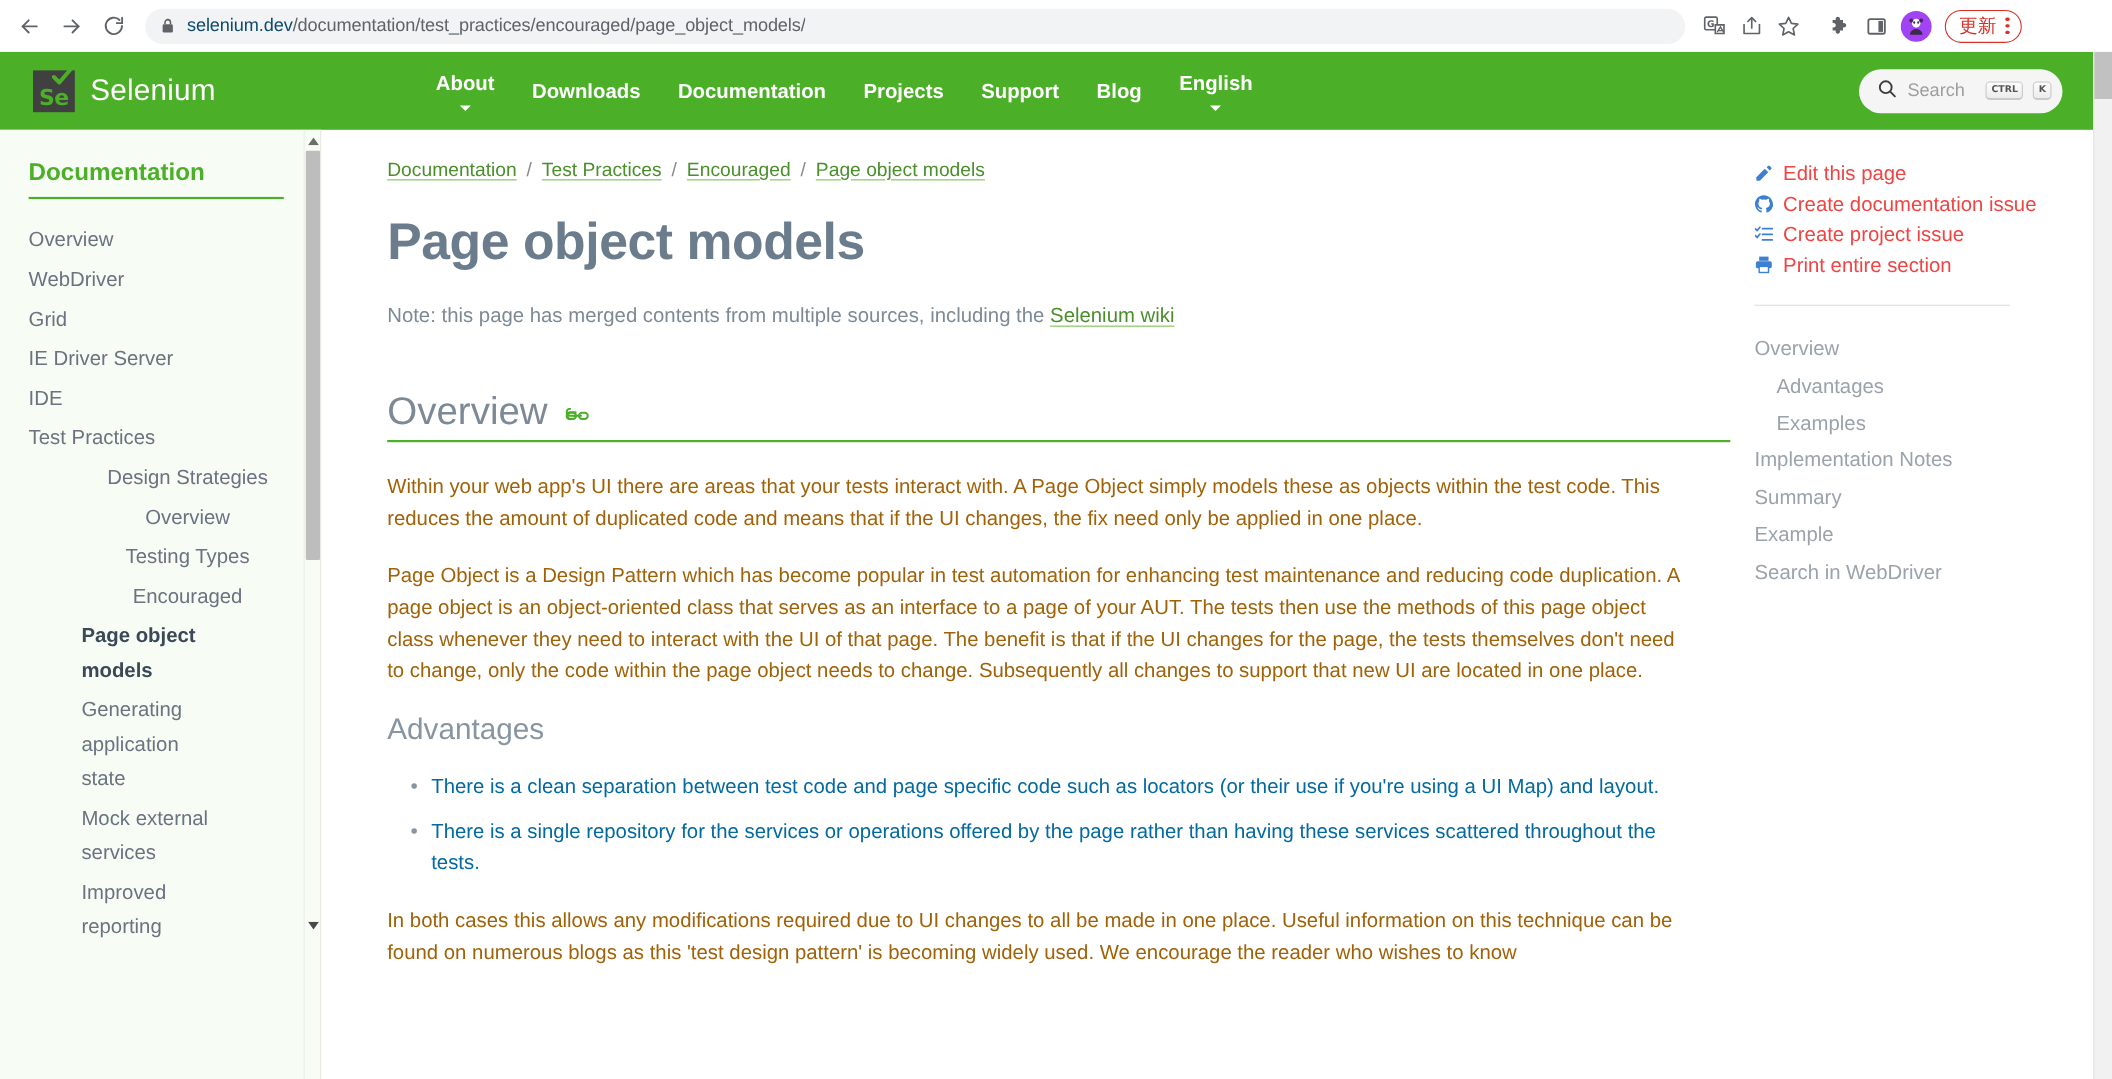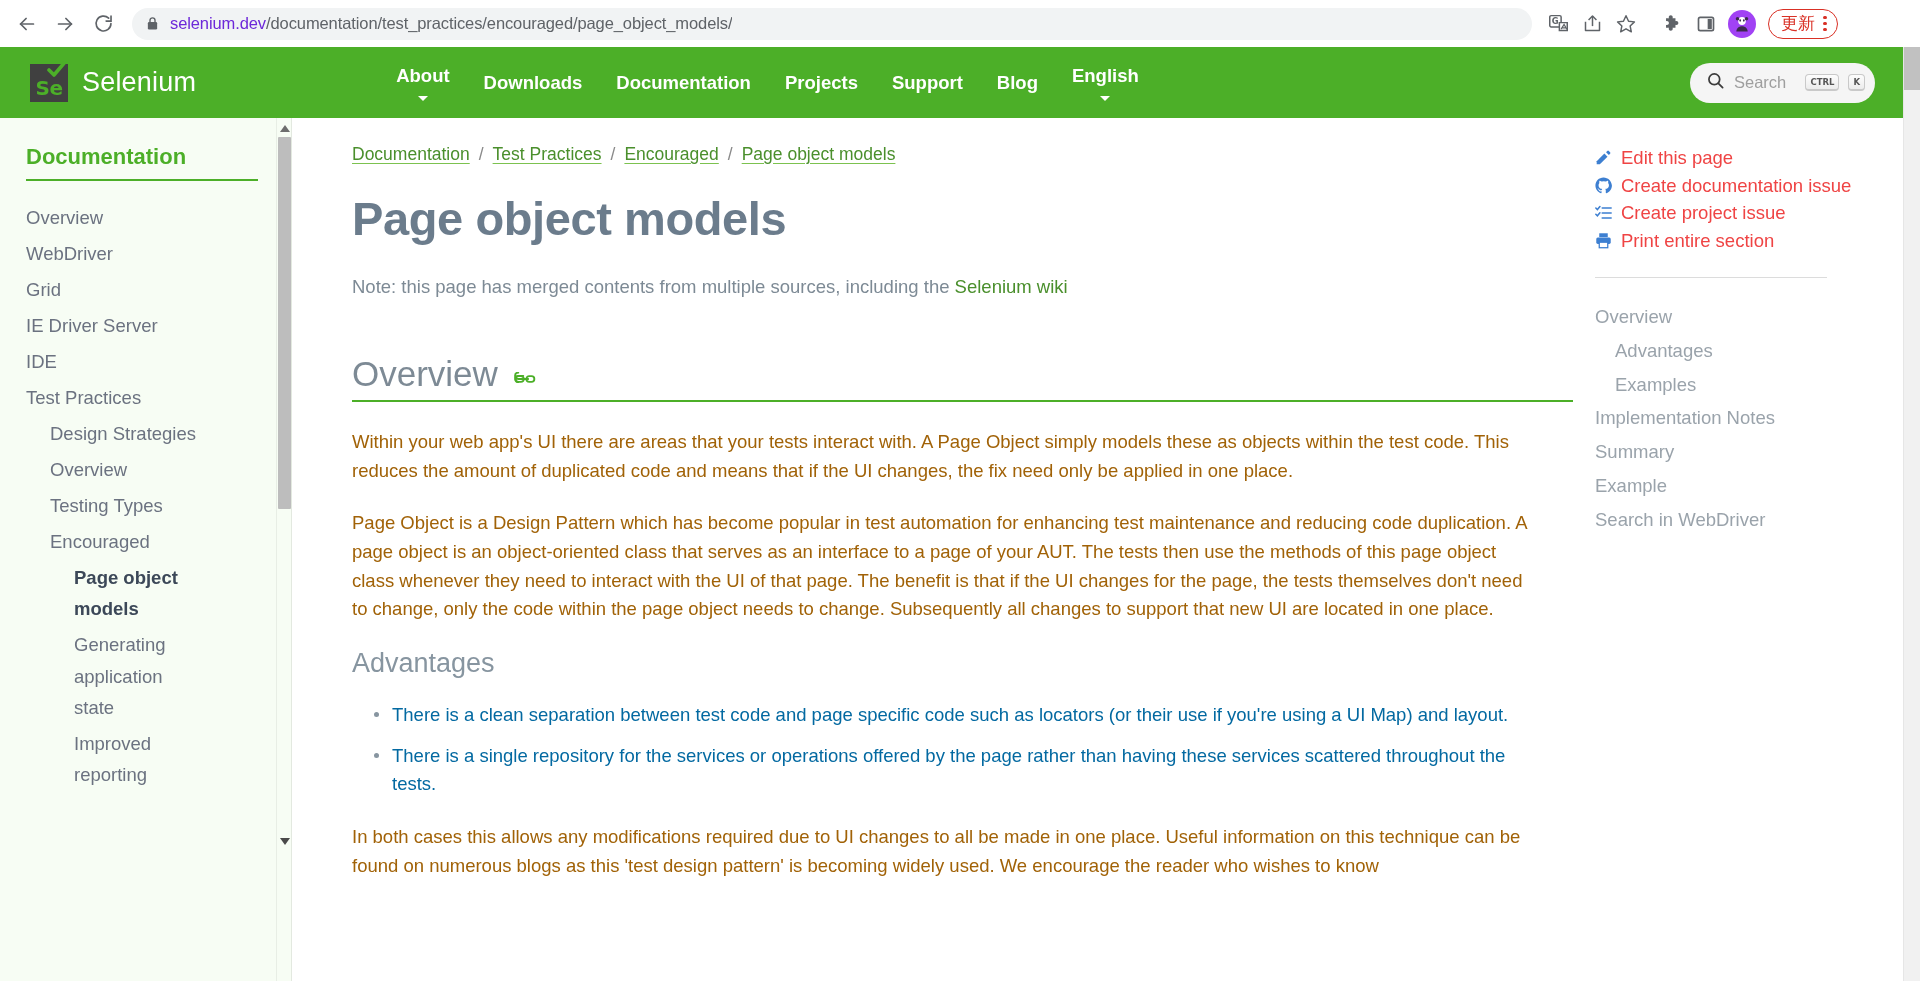--- a/index.html
+++ b/index.html
@@ -40,21 +40,21 @@
     max-width: 1400px;
   }
   #lock-icon { margin-right: 11px; display: flex; align-items: center; }
   #url-text {
     font-size: 16.5px;
     color: #5f6368;
     white-space: nowrap;
     overflow: hidden;
     letter-spacing: -0.1px;
   }
-  #url-text .host { color: #6d28d9; }
+  #url-text .host { color: #0c4a6e; }
   #toolbar-right {
     display: flex;
     align-items: center;
     flex: 0 0 auto;
     gap: 2px;
   }
   .tb-icon {
     width: 32px; height: 32px;
     display: flex; align-items: center; justify-content: center;
     color: #5f6368;
@@ -209,21 +209,21 @@
     margin-bottom: 18px;
   }
   .sb-item {
     color: #6b7280;
     font-size: 18.5px;
     line-height: 1.68;
     padding: 2.5px 0;
     white-space: normal;
   }
   .sb-l0 { padding-left: 0; }
-  .sb-l1 { padding-left: 24px; }
+  .sb-l1 { padding-left: 24px; text-align: center; }
   .sb-l2 { padding-left: 48px; width: 165px; }
   .sb-item.active { color: #3c4858; font-weight: bold; }
 
   
   #sb-scroll {
     position: absolute;
     right: 0; top: 0;
     width: 15px; height: 100%;
     background: #f7fdf4;
     border-left: 1px solid #e8eee5;
@@ -272,20 +272,21 @@
     letter-spacing: -0.4px;
     margin-bottom: 30px;
   }
   #note-line {
     font-size: 18.5px;
     color: #7d8a95;
     margin-bottom: 56px;
   }
   #note-line a {
     color: #4a8f2c;
+    text-decoration: underline;
     text-decoration-color: #7cc24f;
     text-underline-offset: 3px;
   }
   .h2 {
     font-size: 35px;
     color: #7d8a95;
     font-weight: 400;
     display: flex;
     align-items: center;
     gap: 16px;
@@ -529,20 +530,21 @@
       <div class="sb-item sb-l0">Grid</div>
       <div class="sb-item sb-l0">IE Driver Server</div>
       <div class="sb-item sb-l0">IDE</div>
       <div class="sb-item sb-l0">Test Practices</div>
       <div class="sb-item sb-l1">Design Strategies</div>
       <div class="sb-item sb-l1">Overview</div>
       <div class="sb-item sb-l1">Testing Types</div>
       <div class="sb-item sb-l1">Encouraged</div>
       <div class="sb-item sb-l2 active">Page object models</div>
       <div class="sb-item sb-l2">Generating application state</div>
+      <div class="sb-item sb-l2">Mock external services</div>
       <div class="sb-item sb-l2">Improved reporting</div>
 
       <div id="sb-scroll">
         <div class="arrow-up">
           <svg width="10" height="7" viewBox="0 0 10 7">
               <polygon points="5,0 10,7 0,7" fill="#6d6d6d"></polygon>
             </svg>
         </div>
         <div id="sb-thumb"></div>
         <div class="arrow-dn">

